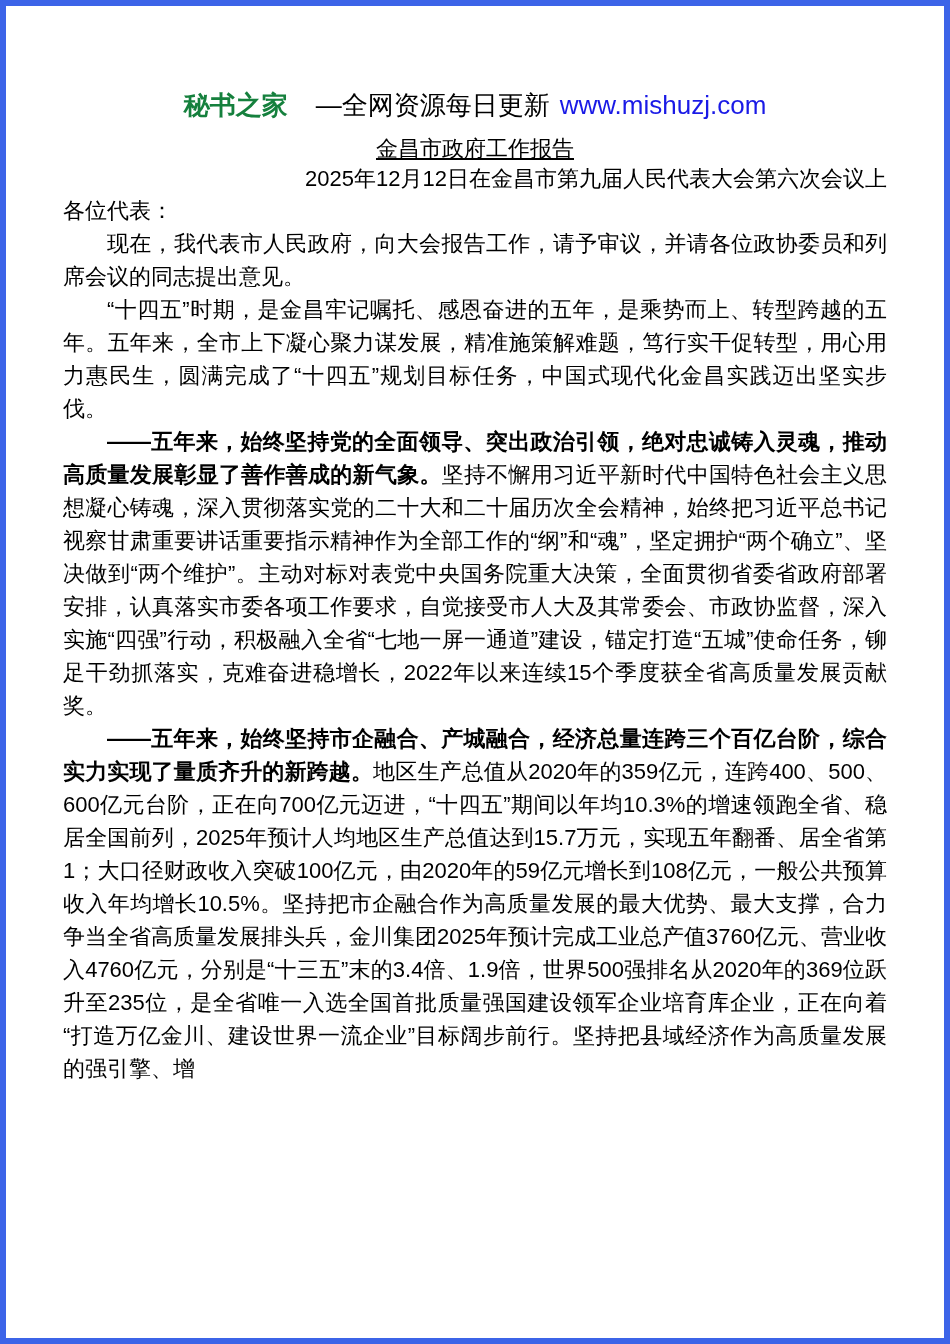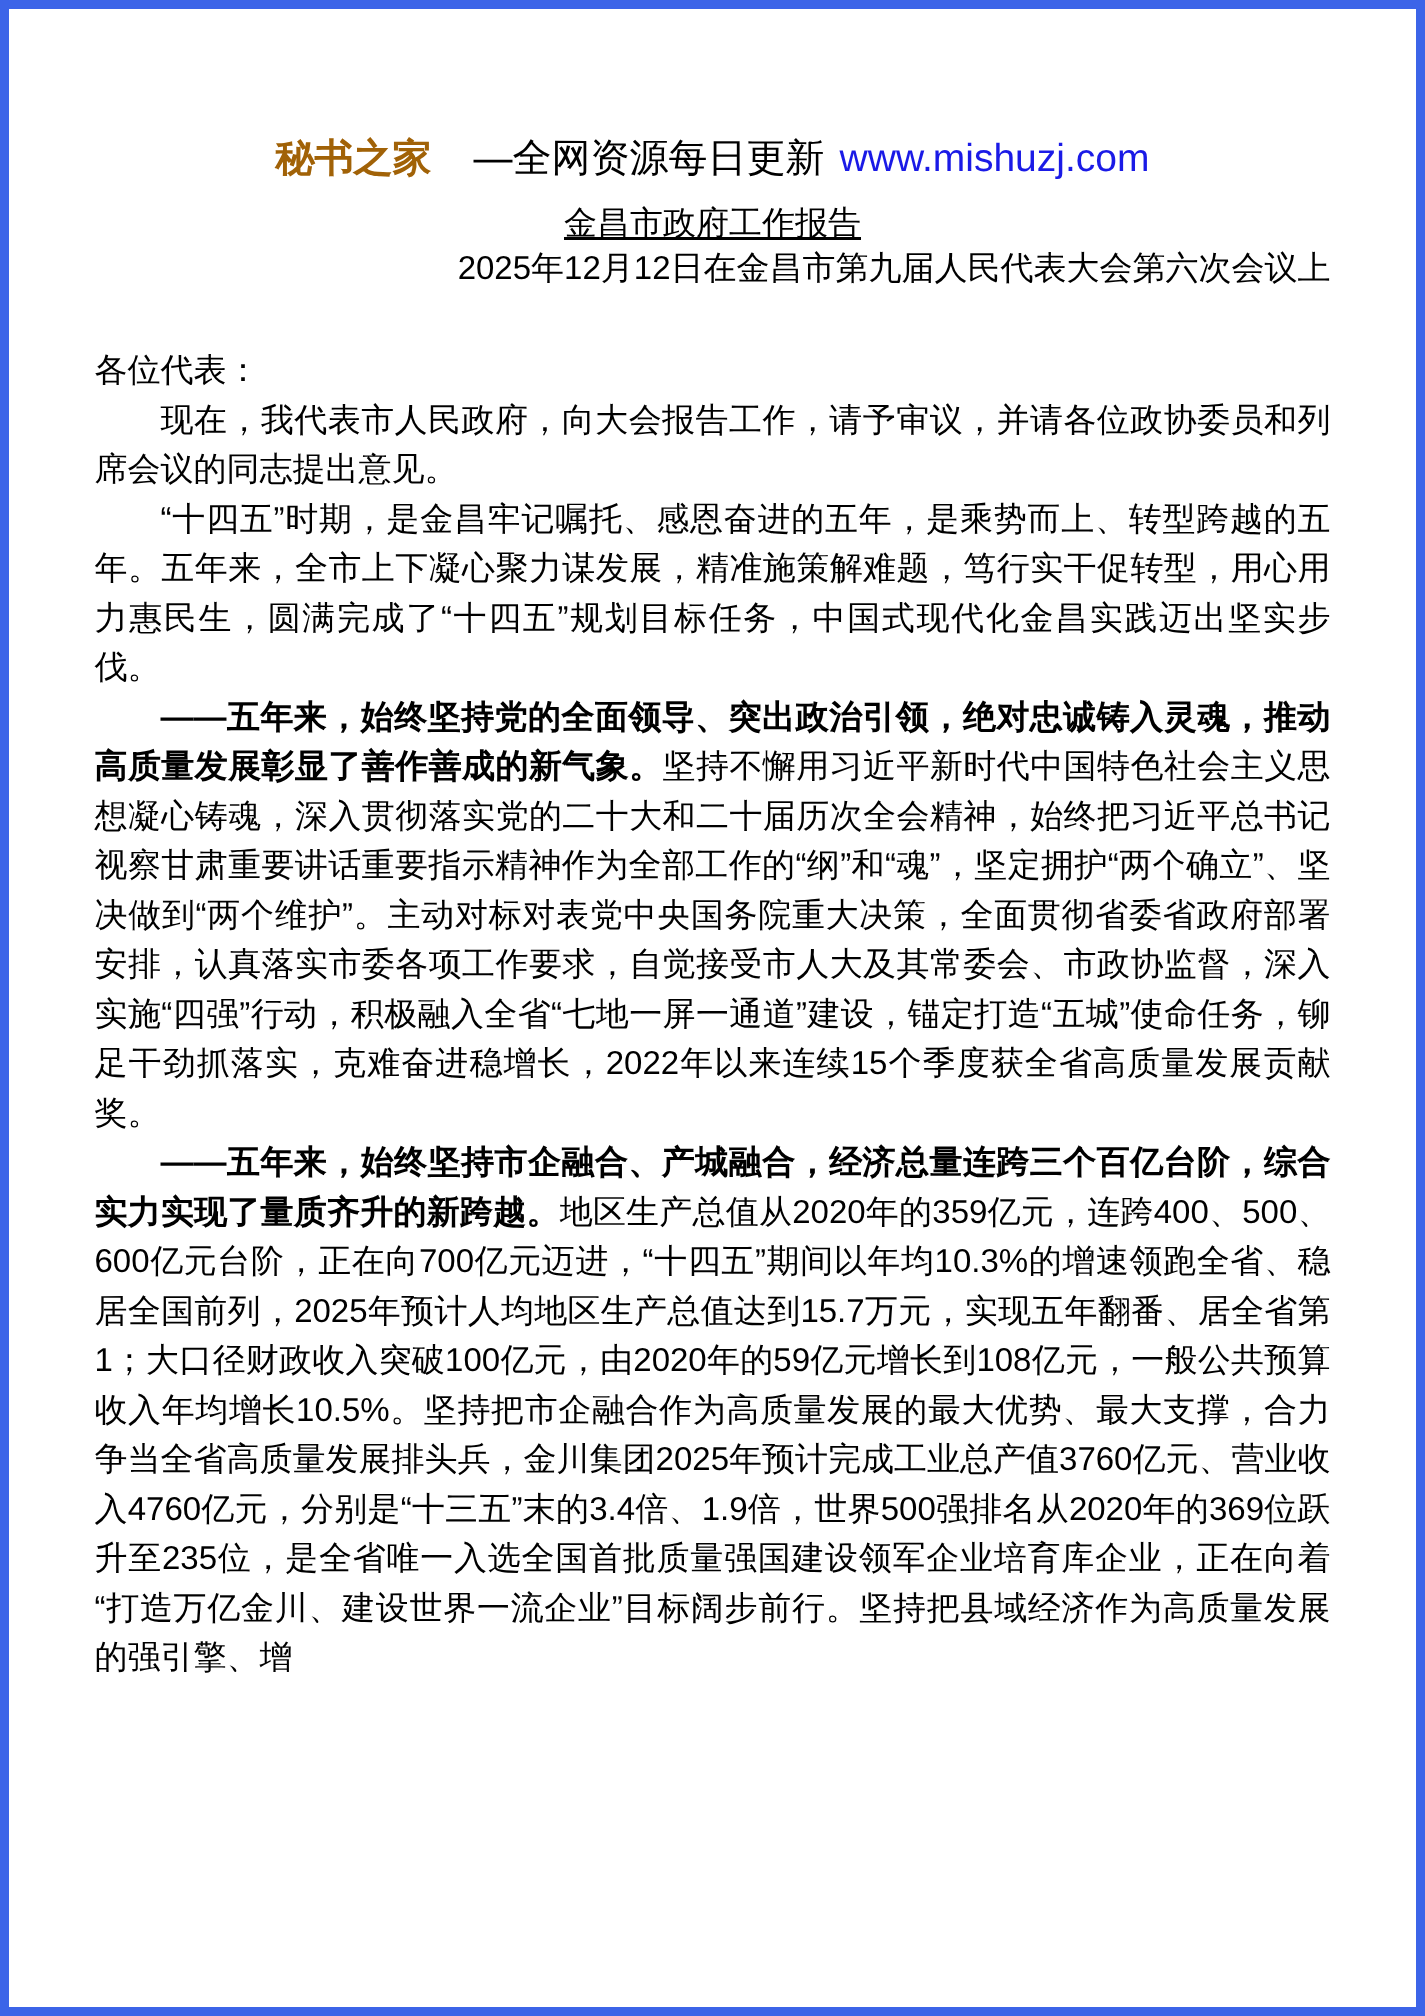--- a/index.html
+++ b/index.html
@@ -48,21 +48,20 @@
     color: #000000;
     text-decoration: underline;
   }
   .doc-subtitle {
     text-align: right;
     font-size: 22px;
     line-height: 30px;
     color: #000000;
   }
   .doc-body {
-    margin-top: 36px;
     font-size: 22px;
     line-height: 33px;
     text-align: justify;
   }
   .doc-body p {
     margin: 0;
     padding: 0;
   }
   .para.indent {
     text-indent: 2em;
@@ -71,21 +70,21 @@
     font-weight: 700;
   }
 </style>
 </head>
 <body>
 
 <div class="page" style="border-color: rgb(60, 100, 232); background: rgb(255, 255, 255);">
   <div class="inner">
 
     <div class="header-line">
-      <span class="site-name" style="color: #a16207;">秘书之家</span><span class="tagline">—全网资源每日更新</span><span class="site-url" style="color: rgb(26, 26, 230);">www.mishuzj.com</span>
+      <span class="site-name" style="color: #15803d;">秘书之家</span><span class="tagline">—全网资源每日更新</span><span class="site-url" style="color: rgb(26, 26, 230);">www.mishuzj.com</span>
     </div>
 
     <div class="doc-title">金昌市政府工作报告</div>
 
     <div class="doc-subtitle">2025年12月12日在金昌市第九届人民代表大会第六次会议上</div>
 
     <div class="doc-body">
       <p class="para">各位代表：</p>
 
     <p class="para indent"><span>现在，我代表市人民政府，向大会报告工作，请予审议，并请各位政协委员和列席会议的同志提出意见。</span></p>

